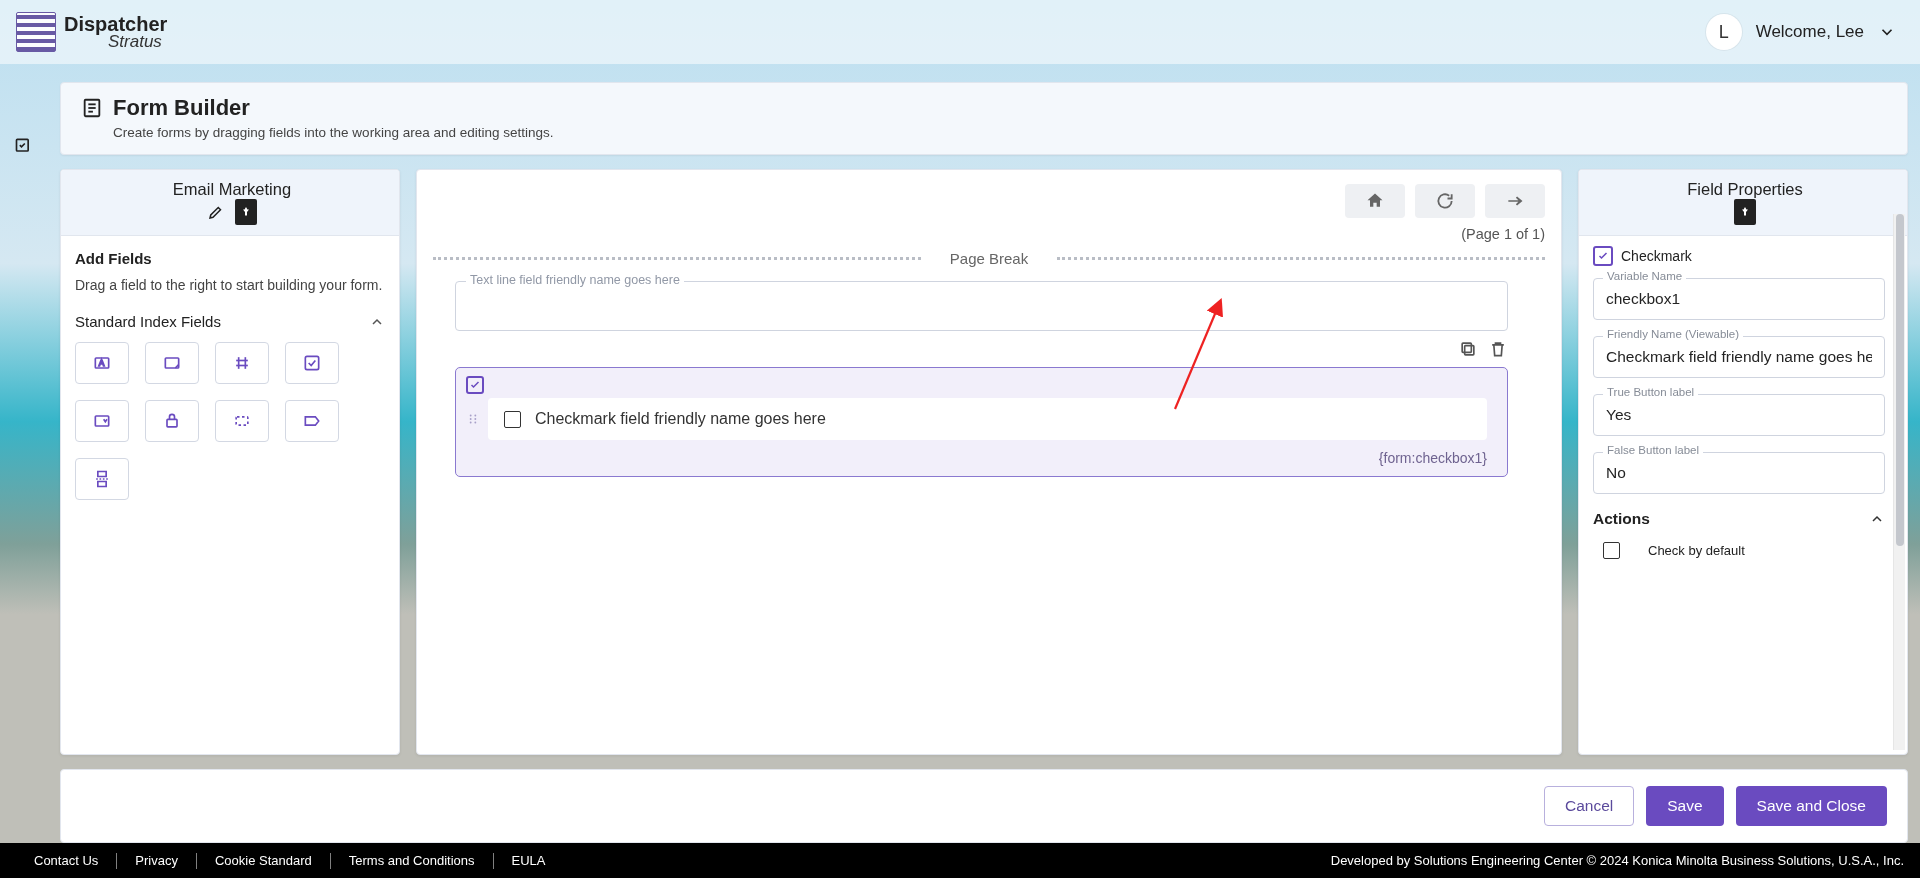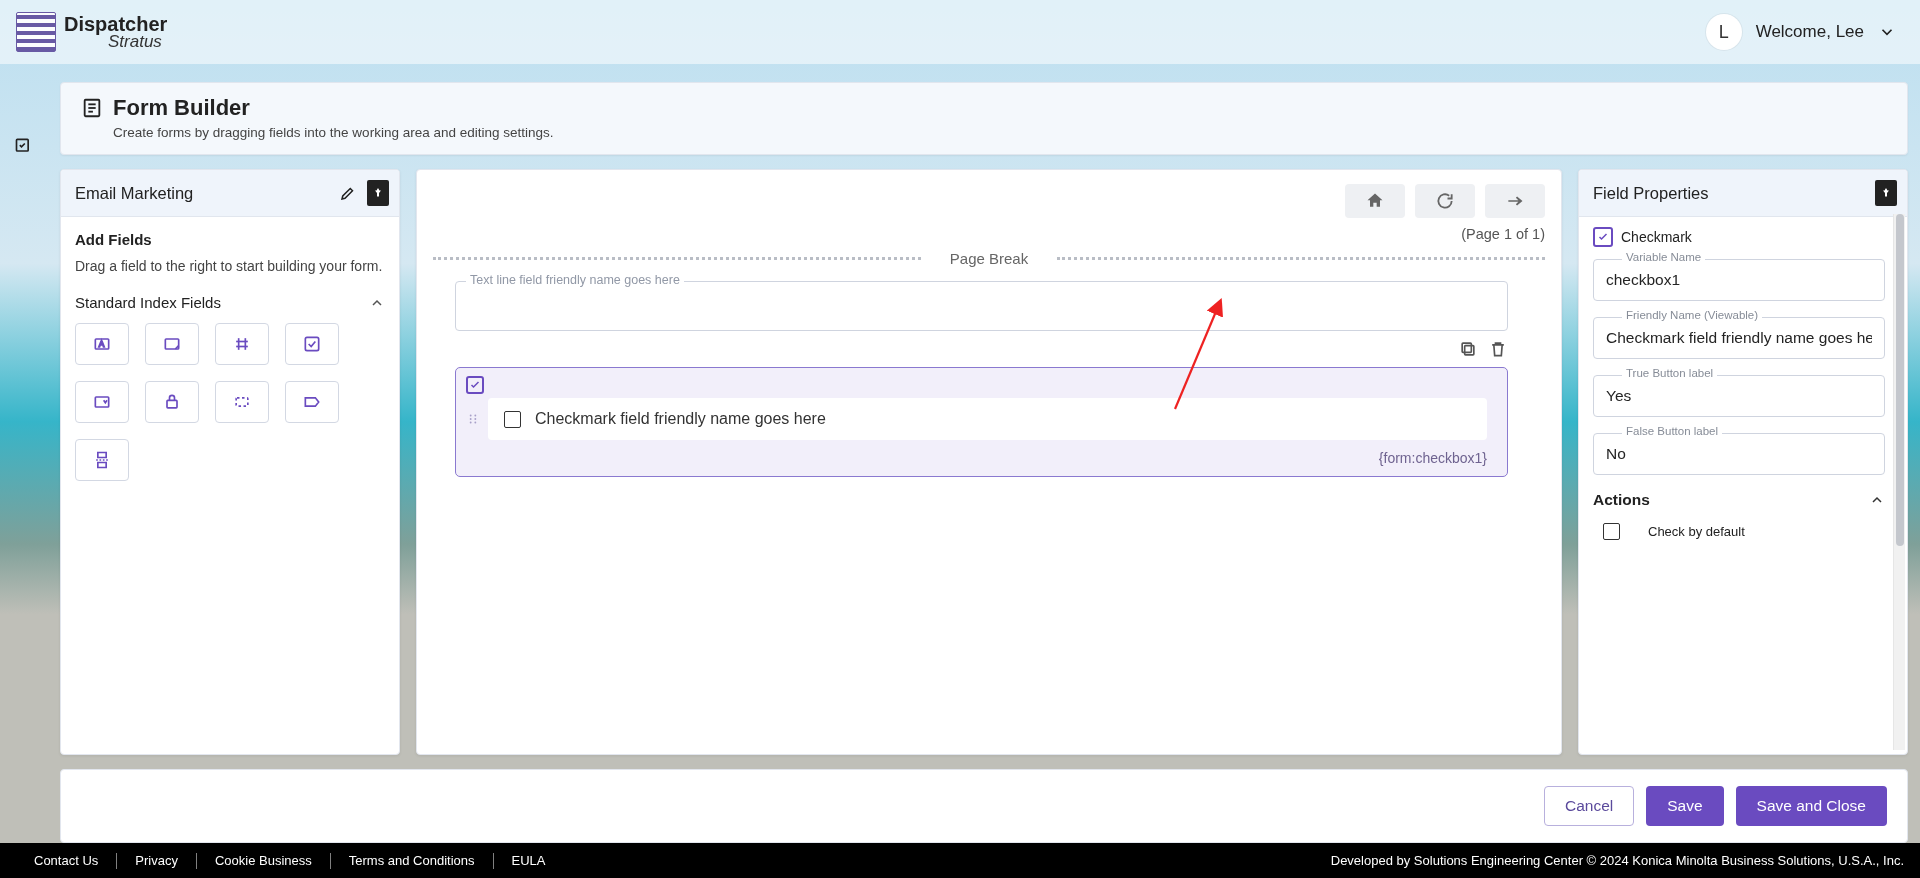--- a/index.html
+++ b/index.html
@@ -86,20 +86,21 @@
   .panel-left   { width: 340px; }
   .panel-center { flex: 1 1 auto; }
   .panel-right  { width: 330px; position: relative; }
 
   .panel-head {
     background: #eff4fb;
     border-bottom: 1px solid #e1e6ee;
     display: flex; align-items: center; justify-content: space-between;
     padding: 10px 10px 10px 14px;
     font-size: 16.5px;
+    flex-direction: column;
   }
   .panel-head .head-actions { display: flex; align-items: center; gap: 10px; }
   .pin-btn {
     width: 22px; height: 26px; background: #222; color: #fff;
     display: flex; align-items: center; justify-content: center; border-radius: 2px;
   }
   .pin-btn svg { width: 12px; height: 14px; }
   .edit-btn svg { width: 18px; height: 18px; }
 
   .panel-body { padding: 14px; font-size: 14px; }
@@ -173,21 +174,21 @@
   }
   .prop-type-row { display: flex; align-items: center; gap: 8px; margin-bottom: 12px; font-size: 14px; }
   .prop-type-row .chk {
     width: 20px; height: 20px; border: 2px solid #6a4bc0; border-radius: 3px; color: #6a4bc0;
     display: flex; align-items: center; justify-content: center;
   }
   .prop-type-row .chk svg { width: 12px; height: 12px; }
   .prop-field { position: relative; margin-bottom: 16px; }
   .prop-field label {
     position: absolute; top: -8px; left: 10px; background: #fff; padding: 0 4px;
-    font-size: 11.5px; color: #868c97; margin-left: 19px;
+    font-size: 11.5px; color: #868c97;
   }
   .prop-field input {
     width: 100%; height: 42px; border: 1px solid #cfd4df; border-radius: 4px; padding: 0 12px;
     font-size: 15.5px; color: #242424; outline: none; background: #fff;
   }
   .actions-head { display: flex; justify-content: space-between; align-items: center; font-size: 15.5px; font-weight: 600; margin: 16px 0 14px 0; }
   .actions-body { padding-left: 10px; }
   .actions-body .opt { display: flex; align-items: center; gap: 28px; font-size: 13px; margin-bottom: 14px; }
   .actions-body .opt .box { width: 17px; height: 17px; border: 1.5px solid #333; border-radius: 2px; }
 
@@ -507,20 +508,20 @@
   </svg>
 
 </div>
 
 <div class="footer">
   <div class="links">
     <a>Contact Us</a>
       <span class="sep"></span>
     <a>Privacy</a>
       <span class="sep"></span>
-    <a>Cookie Business</a>
+    <a>Cookie Standard</a>
       <span class="sep"></span>
     <a>Terms and Conditions</a>
       <span class="sep"></span>
     <a>EULA</a>
   </div>
   <div>Developed by Solutions Engineering Center © 2024 Konica Minolta Business Solutions, U.S.A., Inc.</div>
 </div>
 
 </body></html>

